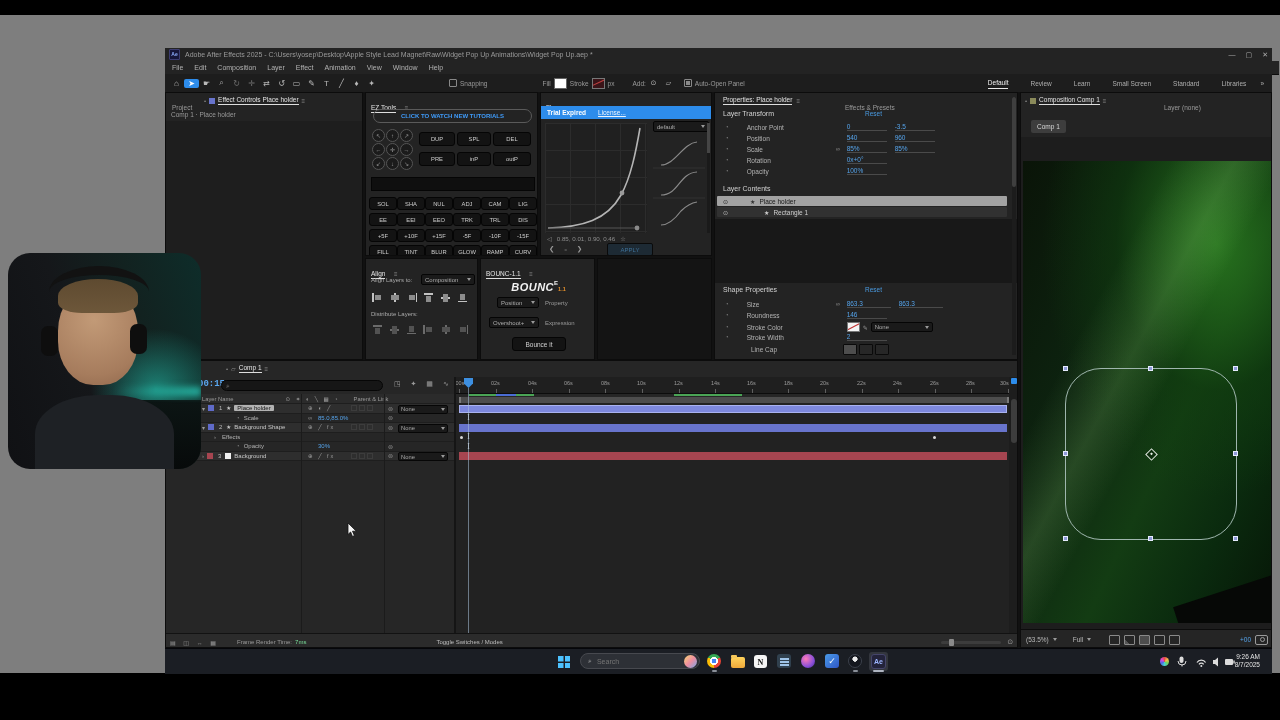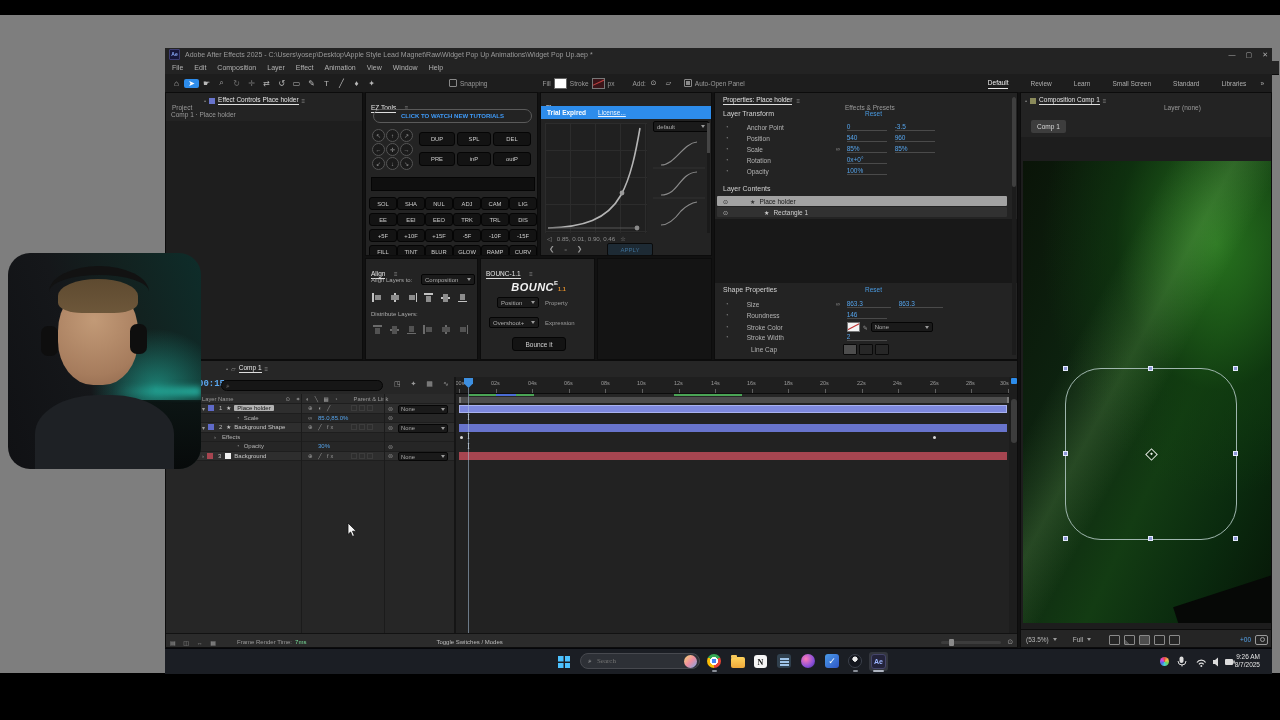--- a/index.html
+++ b/index.html
@@ -72,21 +72,21 @@
   #taskbar{left:165px;top:648px;width:1107px;height:25px;background:#1b1e24;border-top:1px solid #05060a;}
   .tb-ic{position:absolute;top:5px;width:15px;height:15px;}
   .win-logo{top:7px;width:12px;height:12px;background:
     linear-gradient(#4cc2ff,#4cc2ff) 0 0/5.5px 5.5px no-repeat,
     linear-gradient(#4cc2ff,#4cc2ff) 6.5px 0/5.5px 5.5px no-repeat,
     linear-gradient(#4cc2ff,#4cc2ff) 0 6.5px/5.5px 5.5px no-repeat,
     linear-gradient(#4cc2ff,#4cc2ff) 6.5px 6.5px/5.5px 5.5px no-repeat;}
   .search-pill{top:4px;height:16px;width:120px;background:#2d3036;border:1px solid #47494f;border-radius:9px;
                display:flex;align-items:center;padding:0 2px 0 7px;box-sizing:border-box;}
   .search-pill input{background:transparent;border:0;outline:0;color:#cfcfcf;font-size:7px;width:78px;
-                     font-family:Liberation Serif, serif;}
+                     font-family:Liberation Sans, sans-serif;}
   .pill-thumb{margin-left:auto;width:13px;height:13px;border-radius:50%;
               background:linear-gradient(135deg,#f7d774,#ef8ea0 50%,#7aa7e8);}
   .ic-chrome{border-radius:50%;background:
      radial-gradient(circle at 50% 50%, #4285f4 0 2.4px, #fff 2.4px 3.8px, transparent 3.9px),
      conic-gradient(from -60deg,#34a853 0 120deg,#ea4335 0 240deg,#fbbc05 0 360deg);}
   .ic-folder{top:8px;height:11px;background:linear-gradient(#ffd35c,#f0a93a);border-radius:2px;position:absolute;}
   .ic-folder::before{content:"";position:absolute;left:0;top:-2px;width:6px;height:3px;background:#f5c75a;border-radius:1px;}
   .ic-notion{background:#f5f5f5;border-radius:3px;color:#111;font-weight:bold;font-size:8px;text-align:center;line-height:15px;
              font-family:"Liberation Serif","DejaVu Serif",serif;}
   .ic-note{background:#30404e;border-radius:3px;position:relative;}

